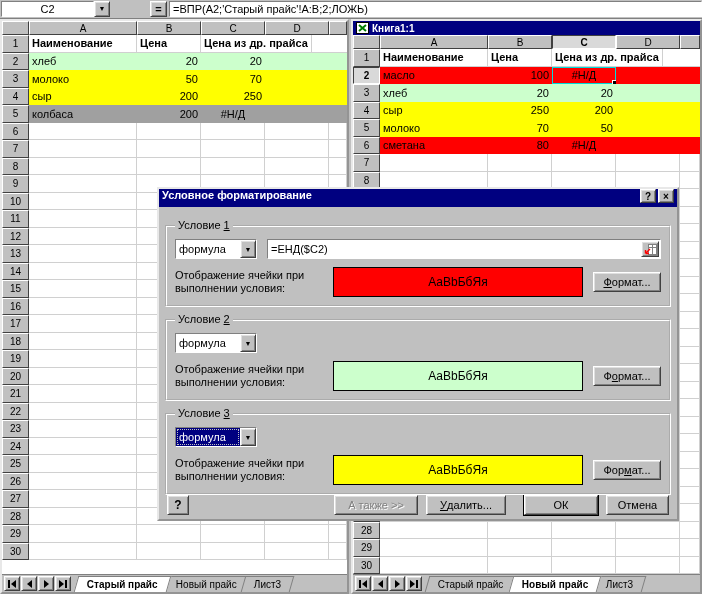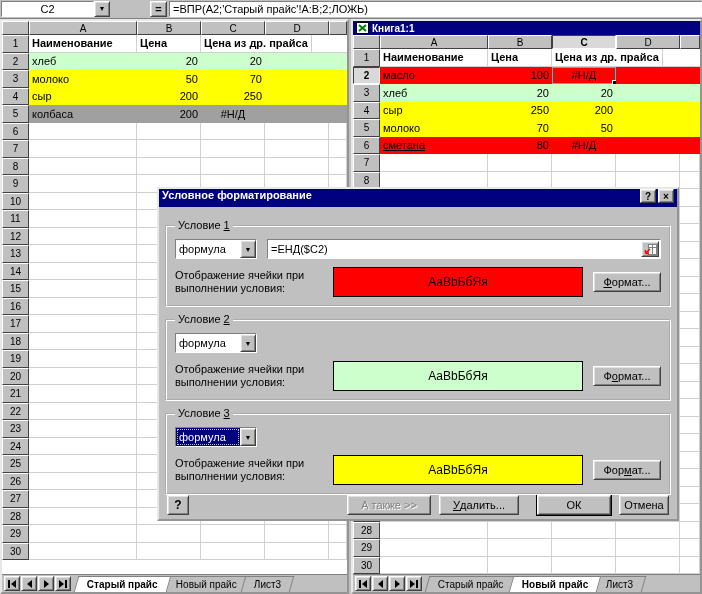--- a/index.html
+++ b/index.html
@@ -92,21 +92,21 @@
   .caption { width:158px; font-size:11px; line-height:13px; }
   .preview { width:250px; height:30px; border:1px solid #000; display:flex; align-items:center;
              justify-content:center; font-size:12px; }
   .btn { display:flex; align-items:center; justify-content:center; height:20px; font-size:11px; font-family:inherit; }
   .fmt { width:68px; margin-left:auto; }
   .dlg-bottom { display:flex; align-items:center; margin-top:auto; padding:0 2px; }
   .help-btn { width:22px; height:20px; font-weight:bold; font-size:12px; }
   .also-btn { width:84px; margin-left:auto; color:#808080; text-shadow:1px 1px 0 #ffffff; }
   .del-btn { width:80px; margin-left:8px; }
   .ok-btn { width:74px; margin-left:18px; outline:1px solid #000; }
-  .cancel-btn { width:50px; margin-left:8px; }
+  .cancel-btn { width:63px; margin-left:8px; }
 </style>
 </head>
 <body>
 
 <div class="fbar">
   <div class="namebox s3d">
     <span>C2</span>
   </div>
   <div class="nb-arrow r3d">
     <span>▼</span>
@@ -522,21 +522,21 @@
             <div class="cell" style="flex: 0 0 108px;">молоко</div>
             <div class="cell num" style="flex: 0 0 64px;">70</div>
             <div class="cell num" style="flex: 0 0 64px;">50</div>
             <div class="cell" style="flex: 0 0 64px;"></div>
             <div class="cell filler"></div>
           </div>
         </div>
         <div class="row">
           <div class="hcell rowhead">6</div>
           <div class="rowbody" style="background: rgb(255, 0, 0);">
-            <div class="cell" style="flex: 0 0 108px; text-decoration: underline;">сметана</div>
+            <div class="cell" style="flex: 0 0 108px;">сметана</div>
             <div class="cell num" style="flex: 0 0 64px;">80</div>
             <div class="cell err" style="flex: 0 0 64px;">#Н/Д</div>
             <div class="cell" style="flex: 0 0 64px;"></div>
             <div class="cell filler"></div>
           </div>
         </div>
         <div class="row">
           <div class="hcell rowhead">7</div>
           <div class="rowbody">
             <div class="cell gl" style="flex: 0 0 108px;"></div>

